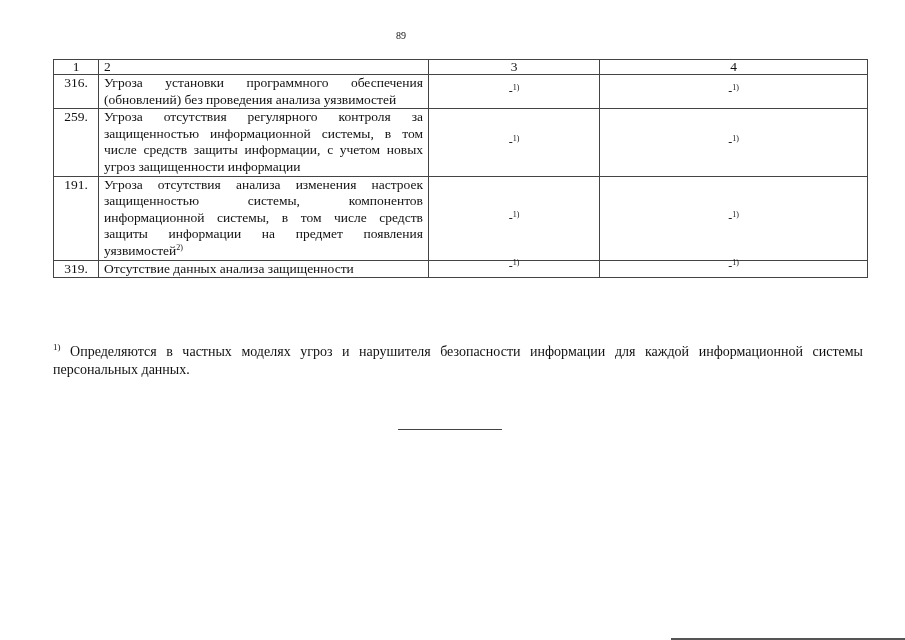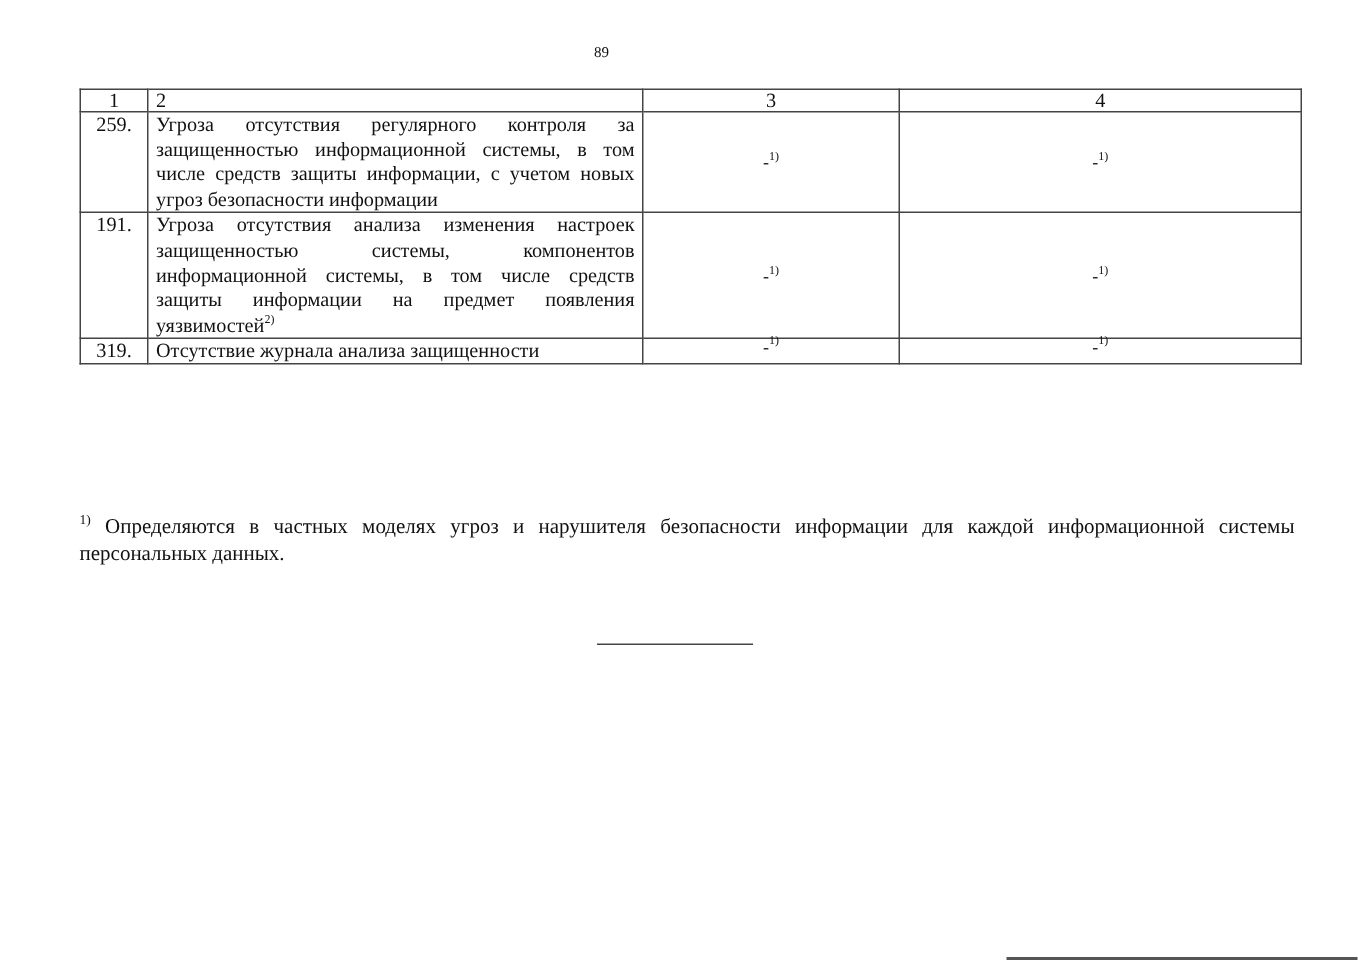--- a/index.html
+++ b/index.html
@@ -30,34 +30,40 @@
 
 <table class="main">
   <tbody>
       <tr class="hdr">
     <td class="c1">1</td>
     <td class="c2" style="text-align:center">2</td>
     <td class="c3">3</td>
     <td class="c4">4</td>
   </tr>
   <tr>
+    <td class="c1">316.</td>
+    <td class="c2"><span>Угроза установки программного обеспечения (обновлений) без проведения анализа уязвимостей</span></td>
+    <td class="c3"><span class="dash-mark">-</span><sup>1)</sup></td>
+    <td class="c4"><span class="dash-mark">-</span><sup>1)</sup></td>
+  </tr>
+  <tr>
     <td class="c1">259.</td>
-    <td class="c2"><span>Угроза отсутствия регулярного контроля за защищенностью информационной системы, в том числе средств защиты информации, с учетом новых угроз безопасности информации</span></td>
+    <td class="c2"><span>Угроза отсутствия регулярного контроля за защищенностью информационной системы, в том числе средств защиты информации, с учетом новых угроз защищенности информации</span></td>
     <td class="c3"><span class="dash-mark">-</span><sup>1)</sup></td>
     <td class="c4"><span class="dash-mark">-</span><sup>1)</sup></td>
   </tr>
   <tr>
     <td class="c1">191.</td>
     <td class="c2"><span>Угроза отсутствия анализа изменения настроек защищенностью системы, компонентов информационной системы, в том числе средств защиты информации на предмет появления уязвимостей</span><sup>2)</sup></td>
     <td class="c3"><span class="dash-mark">-</span><sup>1)</sup></td>
     <td class="c4"><span class="dash-mark">-</span><sup>1)</sup></td>
   </tr>
   <tr class="r319">
     <td class="c1">319.</td>
-    <td class="c2"><span>Отсутствие журнала анализа защищенности</span></td>
+    <td class="c2"><span>Отсутствие данных анализа защищенности</span></td>
     <td class="c3"><span class="dash-mark">-</span><sup>1)</sup></td>
     <td class="c4"><span class="dash-mark">-</span><sup>1)</sup></td>
   </tr>
 </tbody>
   </table>
 
 <div class="footnotes">
   <p class="fn"><sup>1)</sup><span> Определяются в частных моделях угроз и нарушителя безопасности информации для каждой информационной системы персональных данных.</span></p>
 </div>
 

